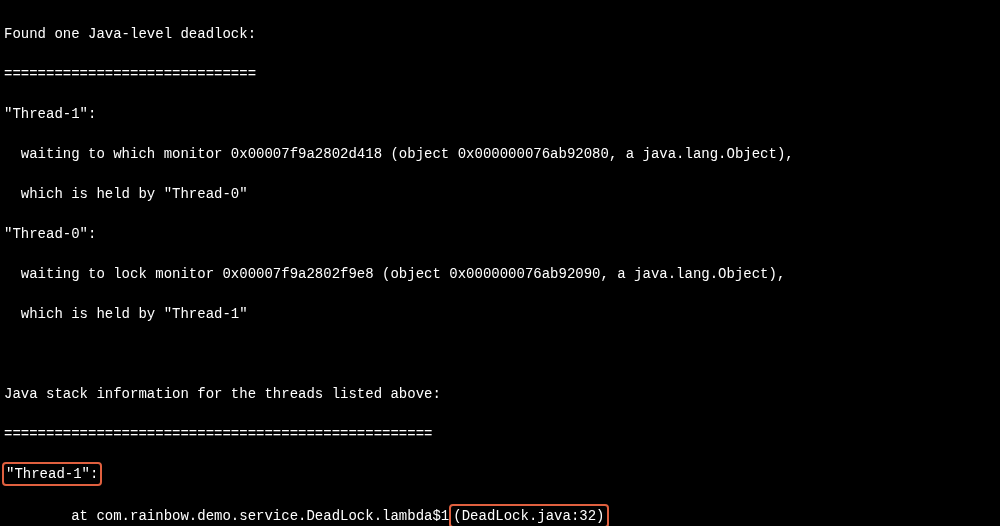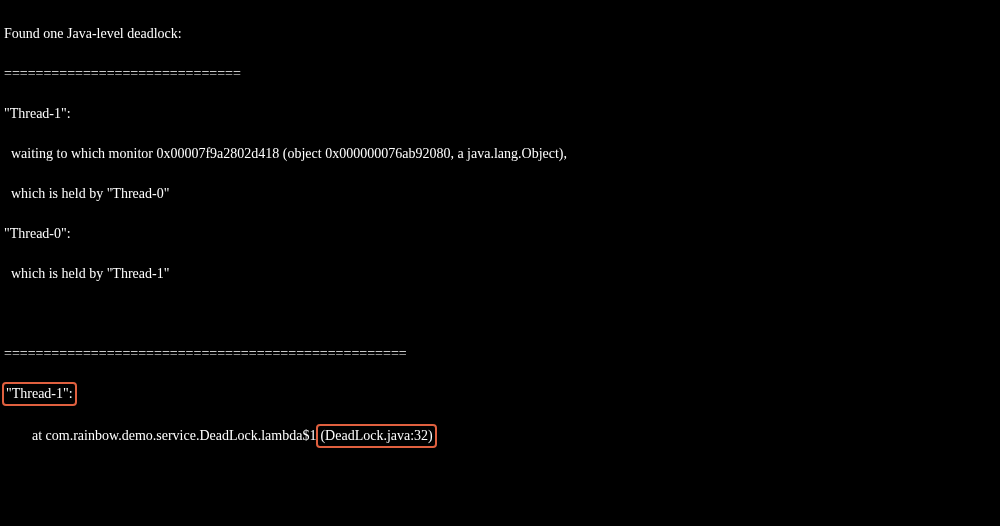--- a/index.html
+++ b/index.html
@@ -14,21 +14,20 @@
     line-height: 20px;
     overflow: hidden;
   }
   .terminal {
     padding: 4px 4px;
     white-space: pre;
   }
   .line {
     white-space: pre;
     position: relative;
-    font-family: Liberation Serif, serif;
   }
   .hl {
     border: 2px solid #e0603f;
     border-radius: 4px;
     padding: 0 2px;
     margin: -2px -2px;
     display: inline-block;
   }
   .hl-inline {
     border: 2px solid #e0603f;
@@ -40,22 +39,24 @@
 </head>
 <body>
 
 <div class="terminal">
 <div class="line">Found one Java-level deadlock:</div>
 <div class="line">==============================</div>
 <div class="line">"Thread-1":</div>
 <div class="line">  waiting to which monitor 0x00007f9a2802d418 (object 0x000000076ab92080, a java.lang.Object),</div>
 <div class="line">  which is held by "Thread-0"</div>
 <div class="line">"Thread-0":</div>
+<div class="line">  waiting to lock monitor 0x00007f9a2802f9e8 (object 0x000000076ab92090, a java.lang.Object),</div>
 <div class="line">  which is held by "Thread-1"</div>
 <div class="line">&nbsp;</div>
+<div class="line">Java stack information for the threads listed above:</div>
 <div class="line">===================================================</div>
 <div class="line"><span class="hl">"Thread-1":</span></div>
 <div class="line"><span>        at com.rainbow.demo.service.DeadLock.lambda$1</span><span class="hl-inline">(DeadLock.java:32)</span></div>
 
 
 
 
 
 
 

